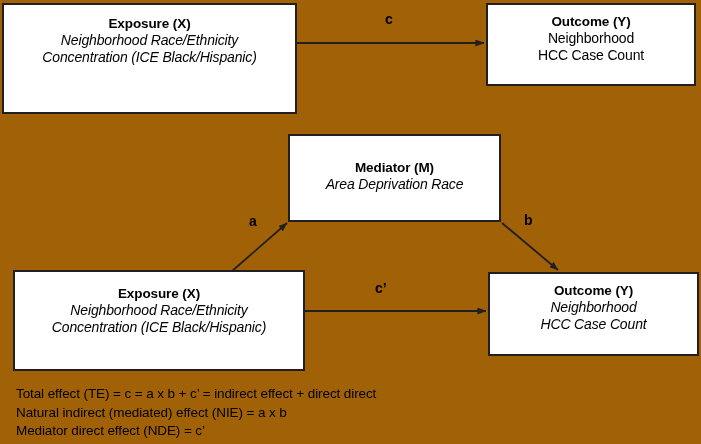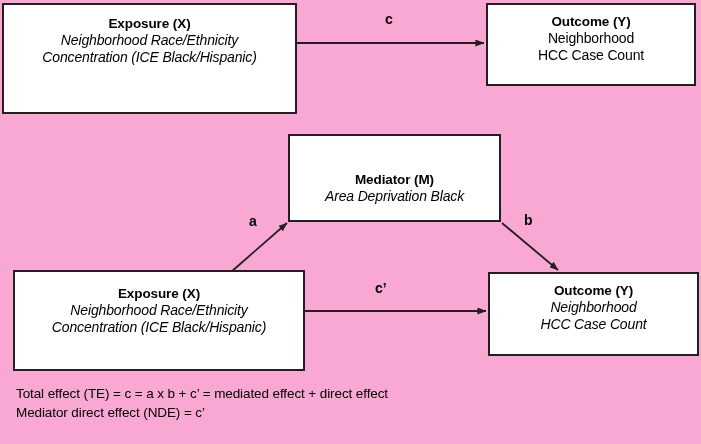--- a/index.html
+++ b/index.html
@@ -8,21 +8,21 @@
     background: #ffffff;
   }
   body {
     font-family: "Liberation Sans", sans-serif;
     color: #000000;
   }
   #canvas {
     position: relative;
     width: 701px;
     height: 444px;
-    background: #f9a8d4;
+    background: #a16207;
     overflow: hidden;
   }
 
   
   .node-box {
     position: absolute;
     box-sizing: border-box;
     border: 2px solid #231f20;
     background: #ffffff;
     display: flex;
@@ -51,21 +51,21 @@
   #box-exposure-top {
     left: 2px;  top: 3px;  width: 295px; height: 111px;
     padding-top: 11px;
   }
   #box-outcome-top {
     left: 486px; top: 3px; width: 210px; height: 83px;
     padding-top: 9px;
   }
   #box-mediator {
     left: 288px; top: 134px; width: 213px; height: 88px;
-    padding-top: 36px;
+    padding-top: 24px;
   }
   #box-exposure-bottom {
     left: 13px; top: 270px; width: 292px; height: 101px;
     padding-top: 14px;
   }
   #box-outcome-bottom {
     left: 488px; top: 272px; width: 211px; height: 84px;
     padding-top: 9px;
   }
 
@@ -137,37 +137,38 @@
   <div class="node-box" id="box-outcome-top">
     <div class="node-title">Outcome (Y)</div>
     <div class="node-sub">Neighborhood</div>
     <div class="node-sub">HCC Case Count</div>
   </div>
 
   <div class="path-label" id="label-c">c</div>
 
   <div class="node-box" id="box-mediator">
     <div class="node-title">Mediator (M)</div>
-    <div class="node-sub italic">Area Deprivation Black</div>
+    <div class="node-sub italic">Area Deprivation Race</div>
   </div>
 
   <div class="node-box" id="box-exposure-bottom">
     <div class="node-title">Exposure (X)</div>
     <div class="node-sub italic">Neighborhood Race/Ethnicity</div>
     <div class="node-sub italic">Concentration (ICE Black/Hispanic)</div>
   </div>
 
   <div class="node-box" id="box-outcome-bottom">
     <div class="node-title">Outcome (Y)</div>
     <div class="node-sub italic">Neighborhood</div>
     <div class="node-sub italic">HCC Case Count</div>
   </div>
 
   <div class="path-label" id="label-a">a</div>
   <div class="path-label" id="label-b">b</div>
   <div class="path-label" id="label-cprime">c’</div>
 
   <div id="footer">
-    <div class="eq-line">Total effect (TE) = c = a x b + c’ = mediated effect + direct effect</div>
+    <div class="eq-line">Total effect (TE) = c = a x b + c’ = indirect effect + direct direct</div>
+    <div class="eq-line">Natural indirect (mediated) effect (NIE) = a x b</div>
     <div class="eq-line">Mediator direct effect (NDE) = c’</div>
   </div>
 
 </div>
 
 </body></html>

